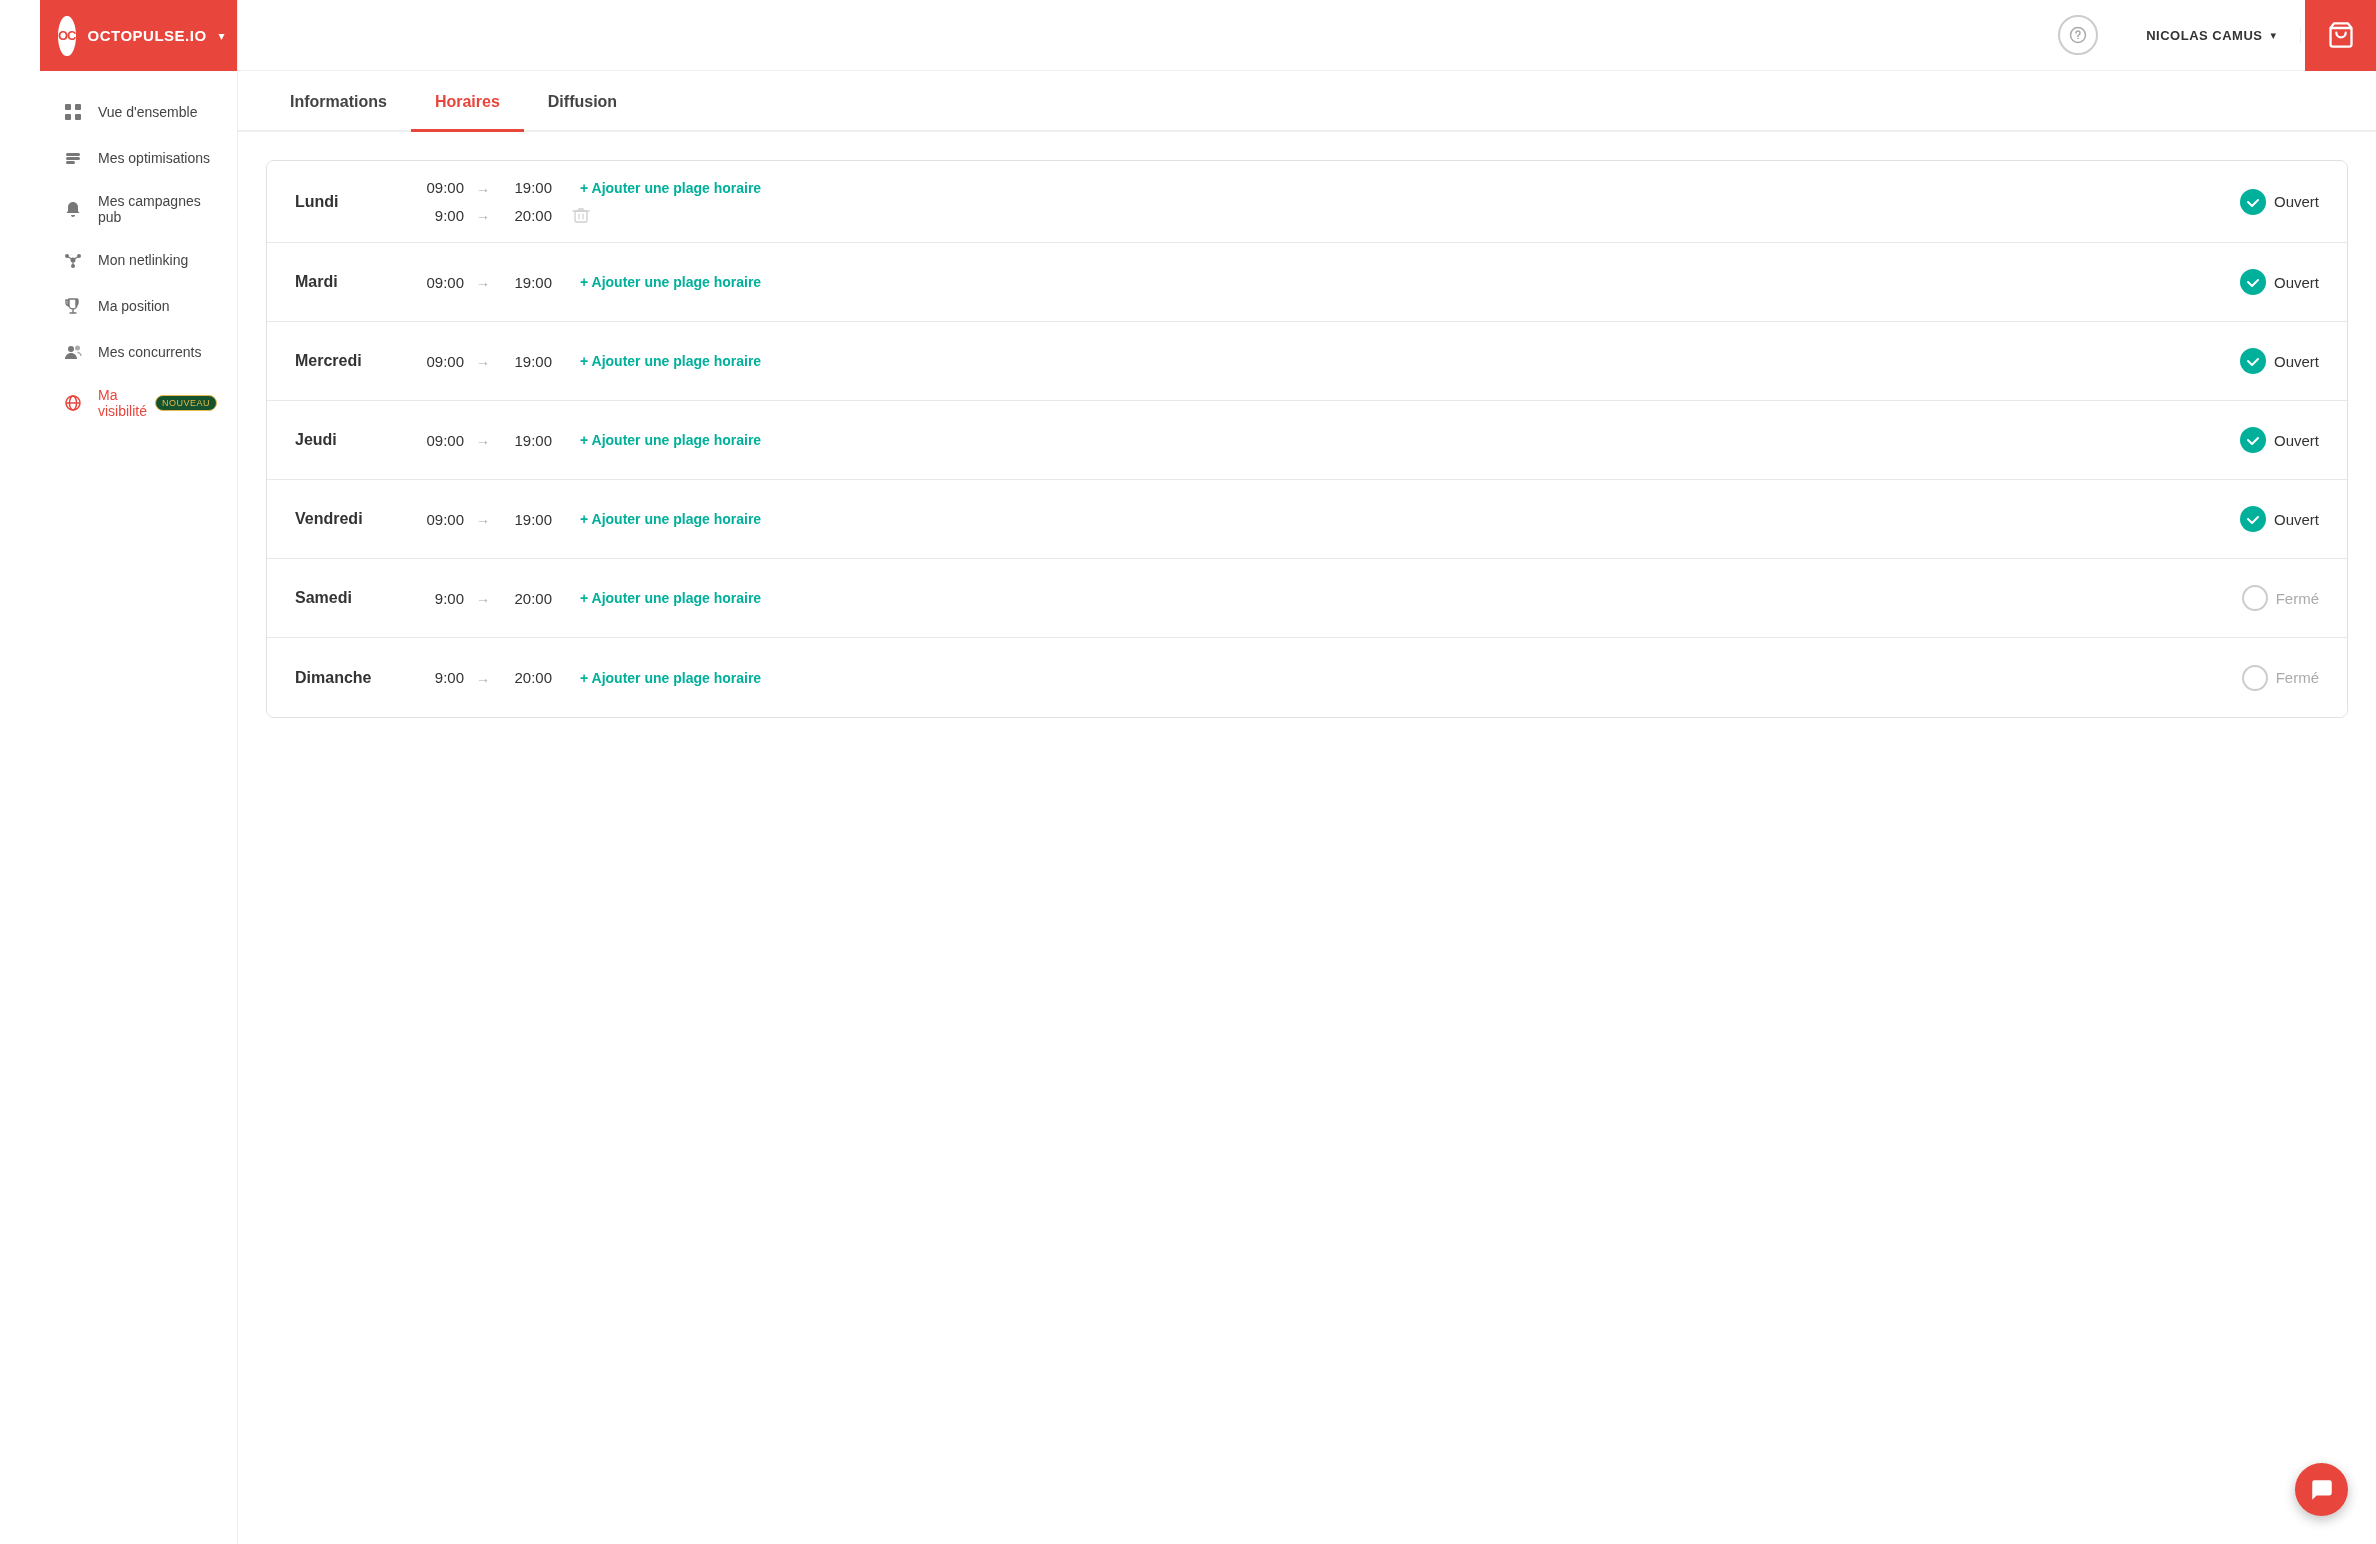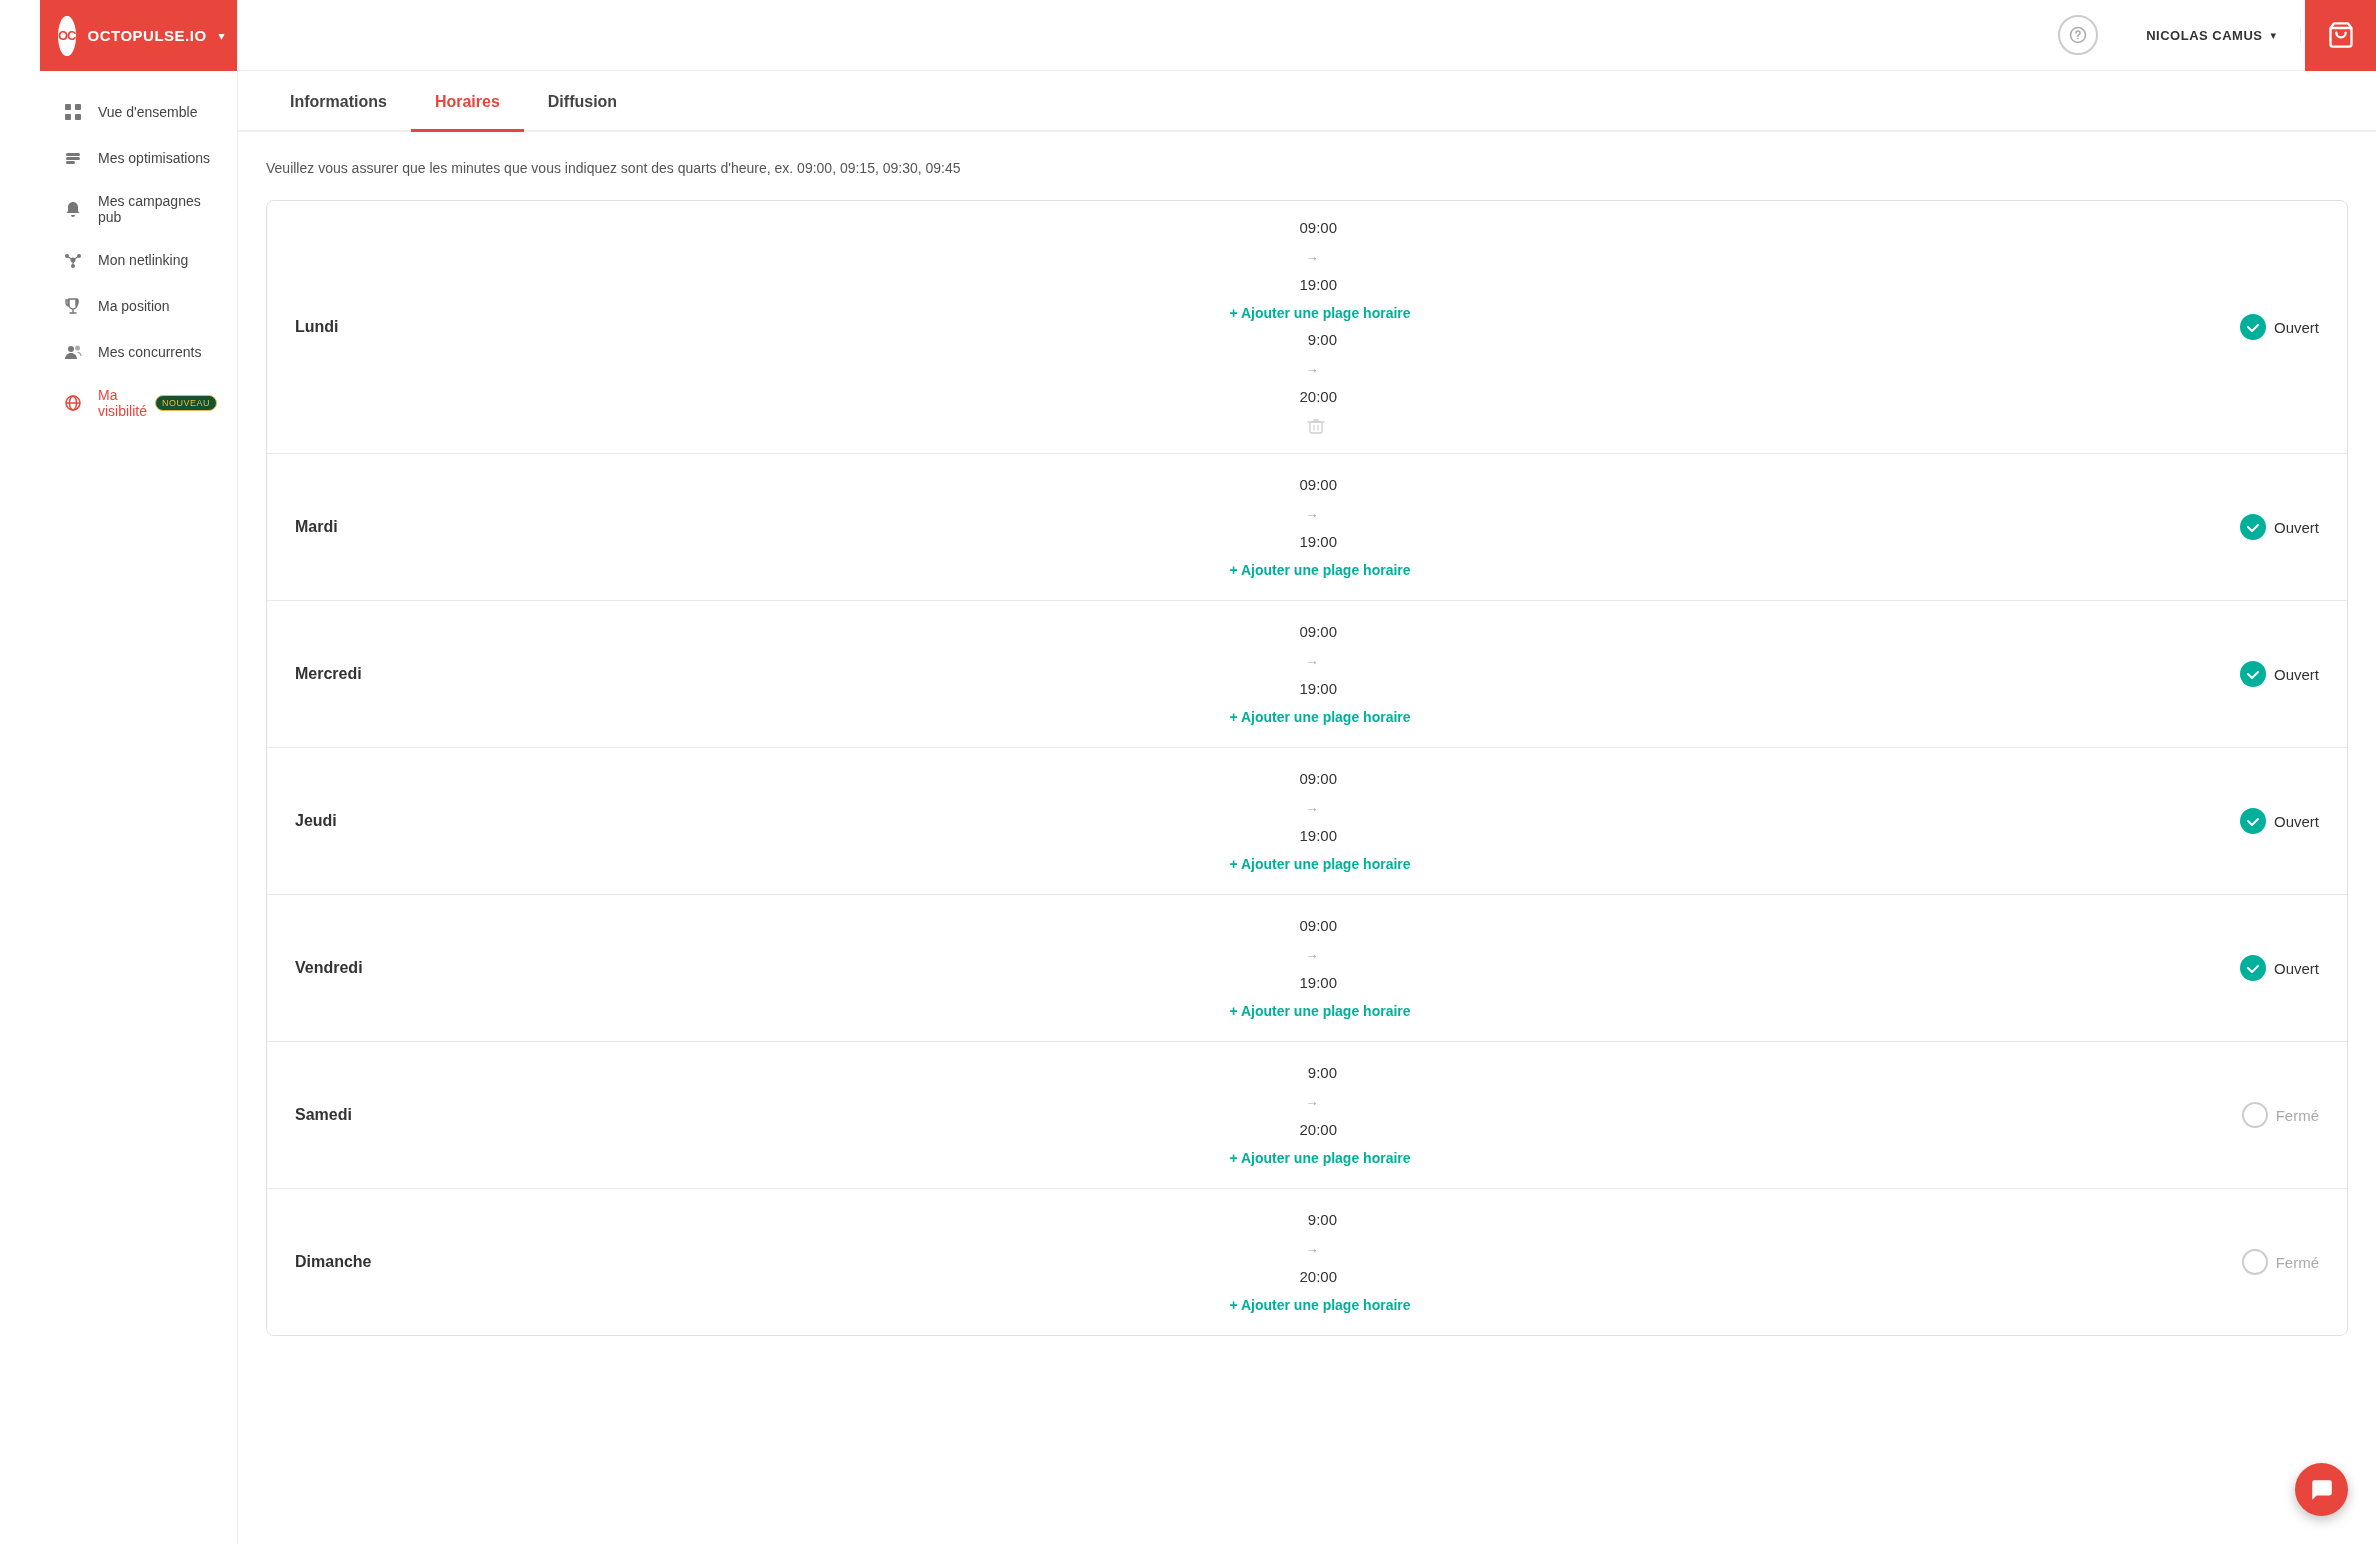--- a/index.html
+++ b/index.html
@@ -204,21 +204,20 @@
       font-weight: 600;
       color: #333;
       width: 119px;
       flex-shrink: 0;
     }
     .schedule-slots { flex: 1; display: flex; flex-direction: column; gap: 10px; }
     .schedule-slot {
       display: flex;
       align-items: center;
       gap: 12px;
-      flex-direction: column;
     }
     .time-val {
       font-size: 15px;
       color: #333;
       font-weight: 500;
       min-width: 50px;
       text-align: right;
     }
     .arrow { color: #aaa; font-size: 14px; }
     .add-slot {
@@ -408,21 +407,20 @@
 
   <div class="content">
 
     <div class="tabs-bar">
       <div class="tab">Informations</div>
       <div class="tab active">Horaires</div>
       <div class="tab">Diffusion</div>
     </div>
 
     <div class="page-body">
-      <p class="hint-text">Veuillez vous assurer que les minutes que vous indiquez sont des quarts d'heure, ex. 09:00, 09:15, 09:30, 09:45</p>
 
       <div class="schedule-card">
 
         <div class="schedule-row" style="flex-direction:column; align-items:flex-start; padding:18px 28px;">
           <div class="row-inner">
             <span class="schedule-day">Lundi</span>
             <div class="schedule-slots">
               <div class="schedule-slot">
                 <span class="time-val">09:00</span>
                 <span class="arrow">→</span>

